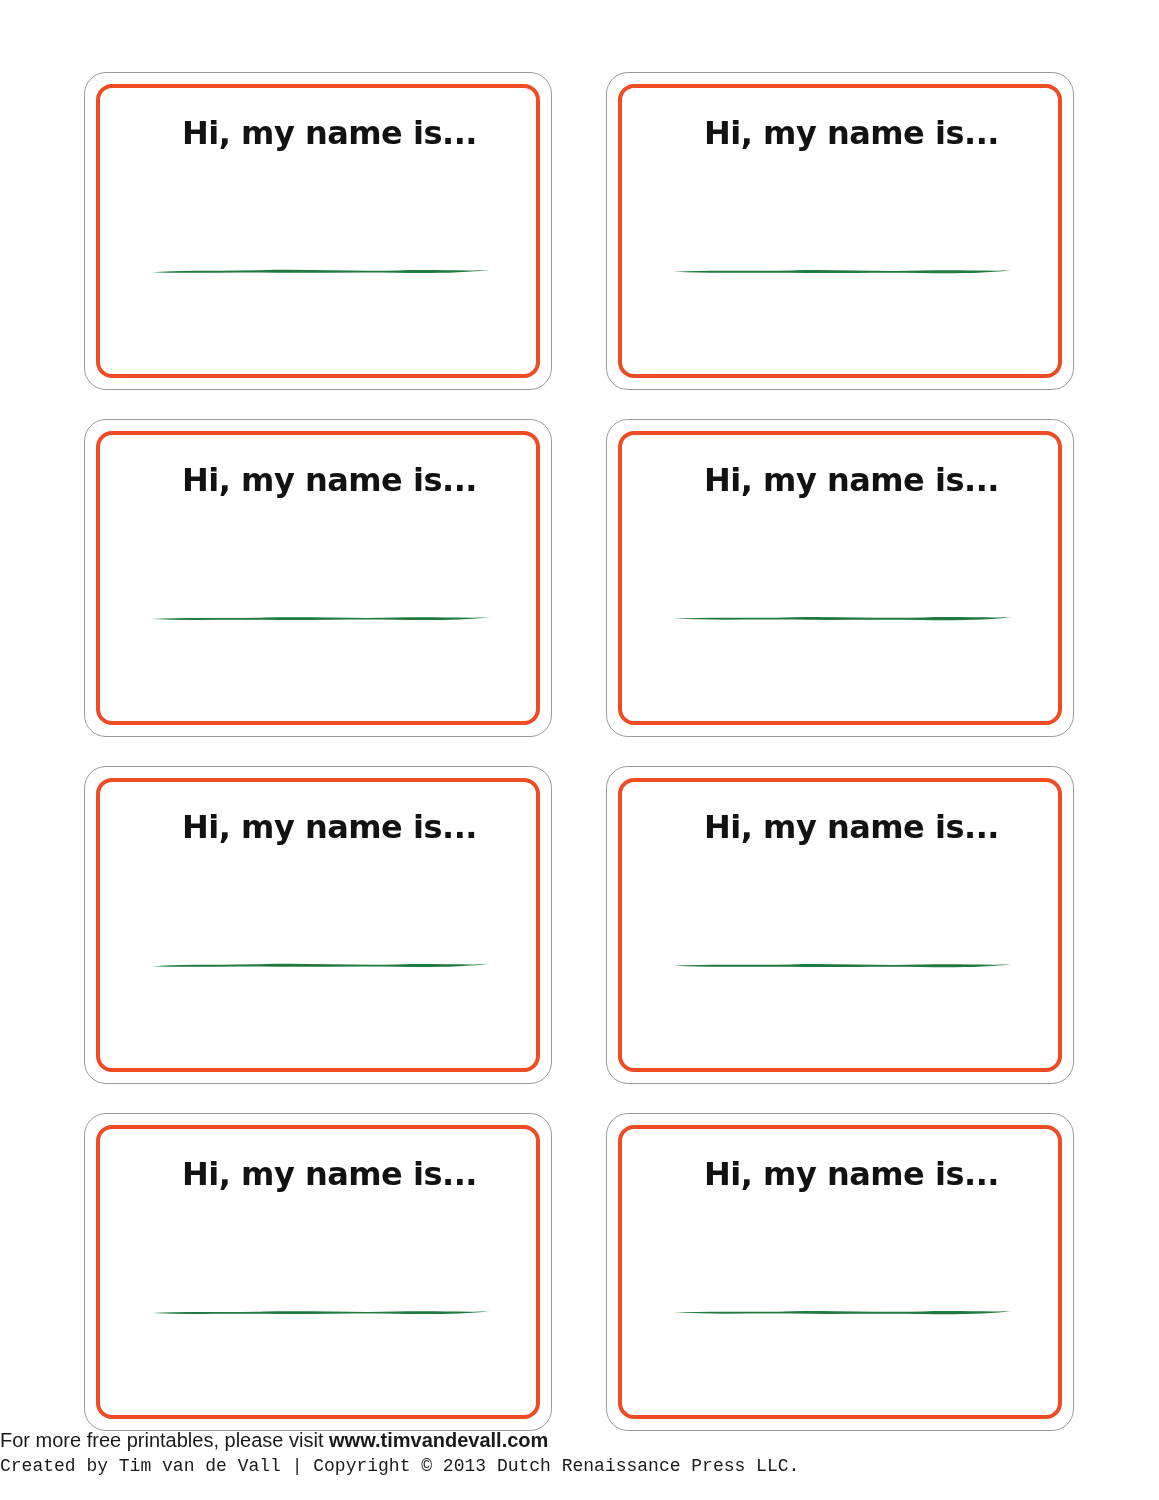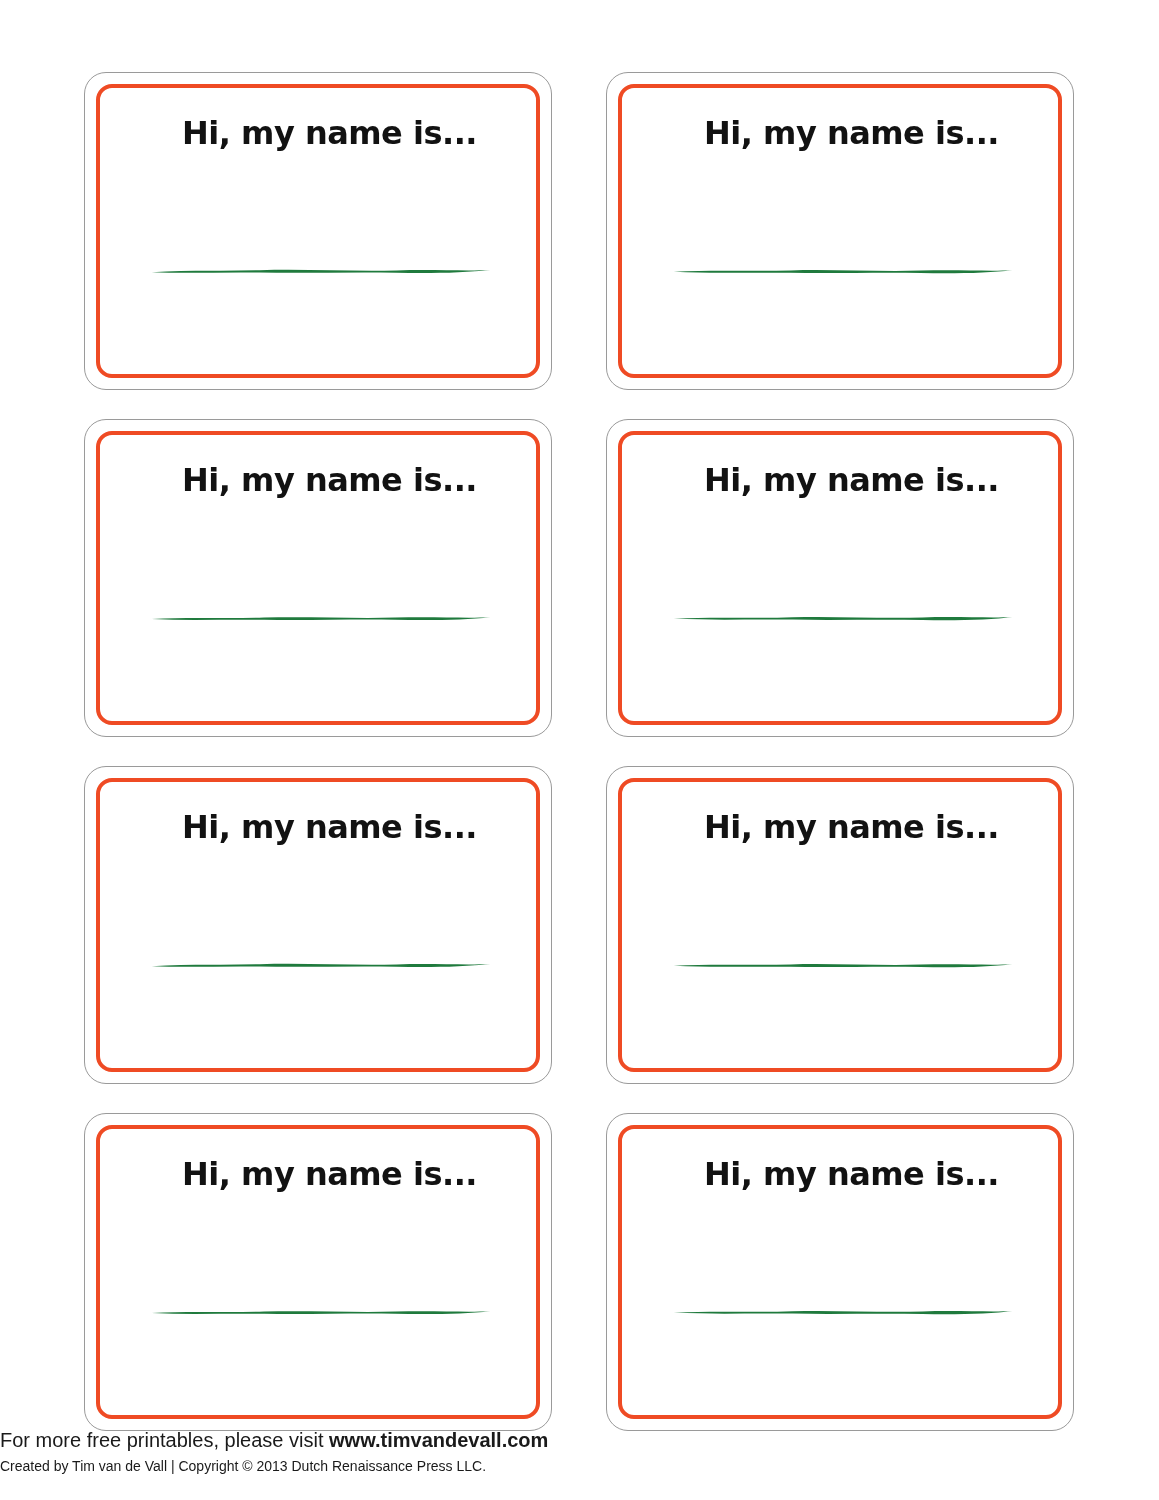--- a/index.html
+++ b/index.html
@@ -94,22 +94,22 @@
   .footer-line1 {
     font-family: "Liberation Sans", sans-serif;
     font-size: 20px;
     color: #1a1a1a;
     line-height: 28px;
   }
   .footer-line1 .site {
     font-weight: bold;
   }
   .footer-line2 {
-    font-family: Liberation Sans, sans-serif;
-    font-size: 14px;
+    font-family: Liberation Mono, monospace;
+    font-size: 18px;
     color: #1a1a1a;
     line-height: 24px;
   }
 </style>
 </head>
 <body>
 
 <div class="sheet">
 
   <div class="tag-grid">

